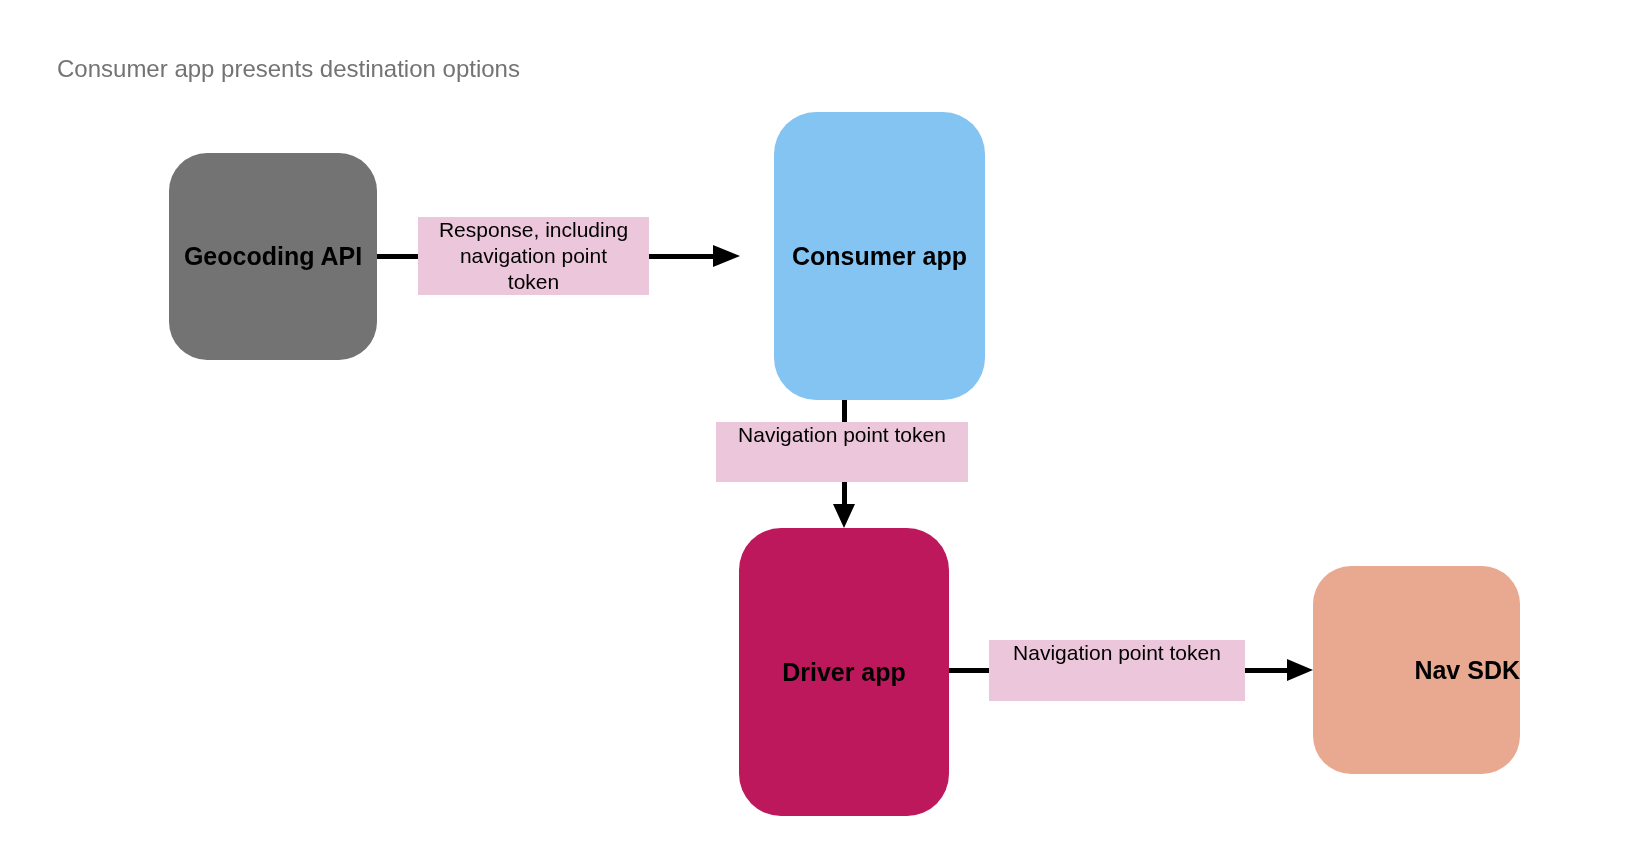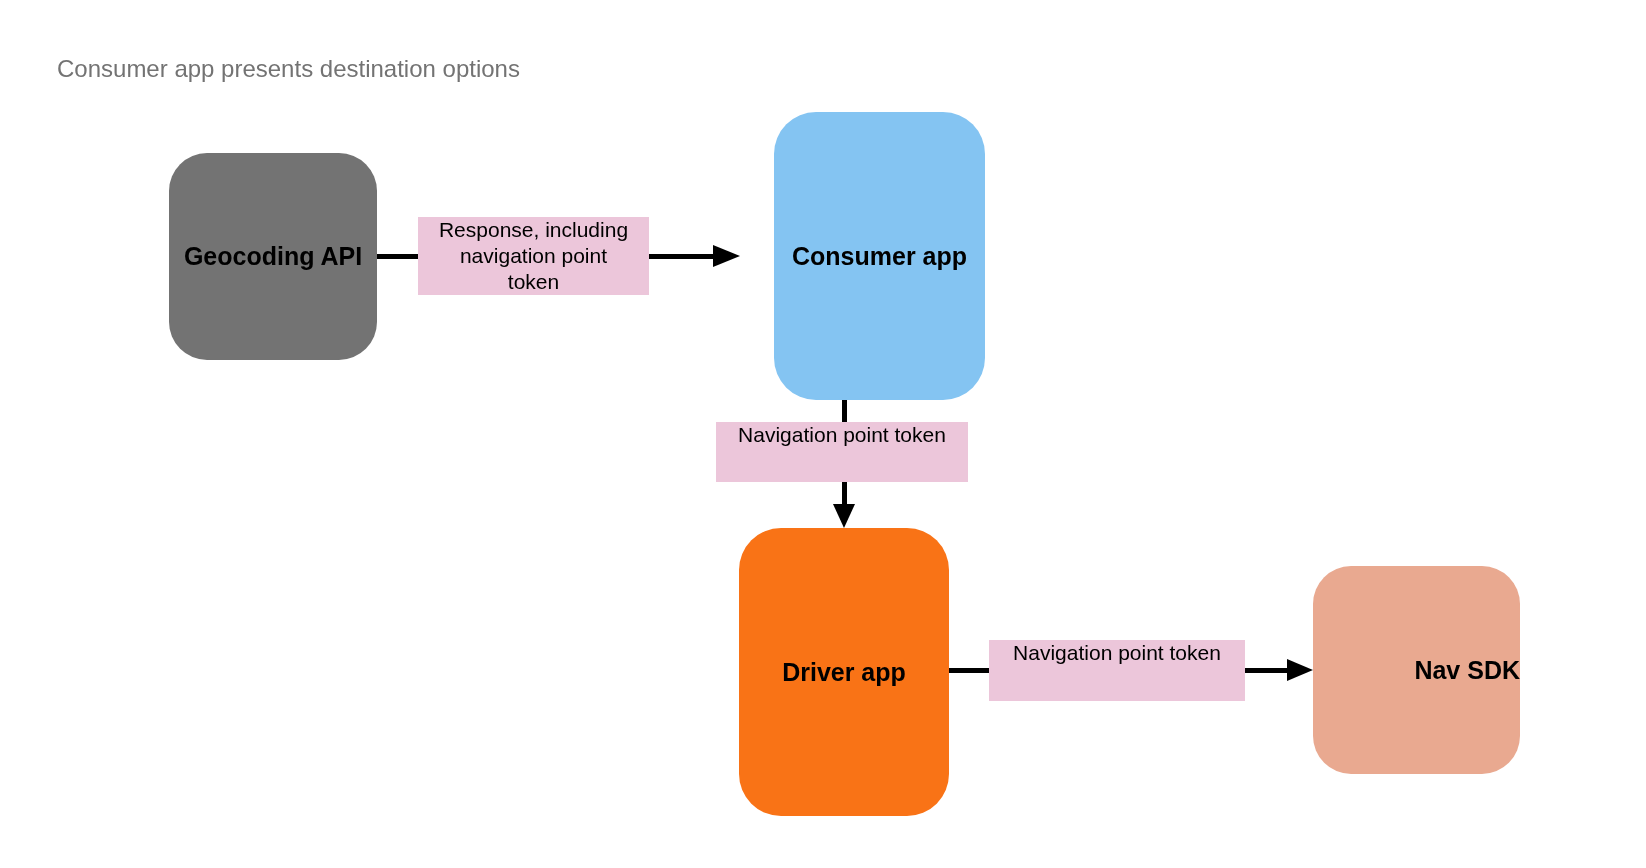--- a/index.html
+++ b/index.html
@@ -100,21 +100,21 @@
   <div class="lane-header" id="lane-header-1">Consumer app presents destination options</div>
 
   <div class="node" id="node-geocoding" style="background-color: #737373;">
     <span>Geocoding API</span>
   </div>
 
   <div class="node" id="node-consumer" style="background-color: rgb(132, 196, 242);">
     <span>Consumer app</span>
   </div>
 
-  <div class="node" id="node-driver" style="background-color: #f97316;">
+  <div class="node" id="node-driver" style="background-color: #be185d;">
     <span>Driver app</span>
   </div>
 
   <div class="node" id="node-navsdk" style="background-color: rgb(233, 169, 144); justify-content: flex-end;">
     <span>Nav SDK</span>
   </div>
 
   <div class="edge-label" id="edge-label-1" style="background-color: rgb(236, 198, 218);">
     <span>Response, including navigation point token</span>
   </div>

